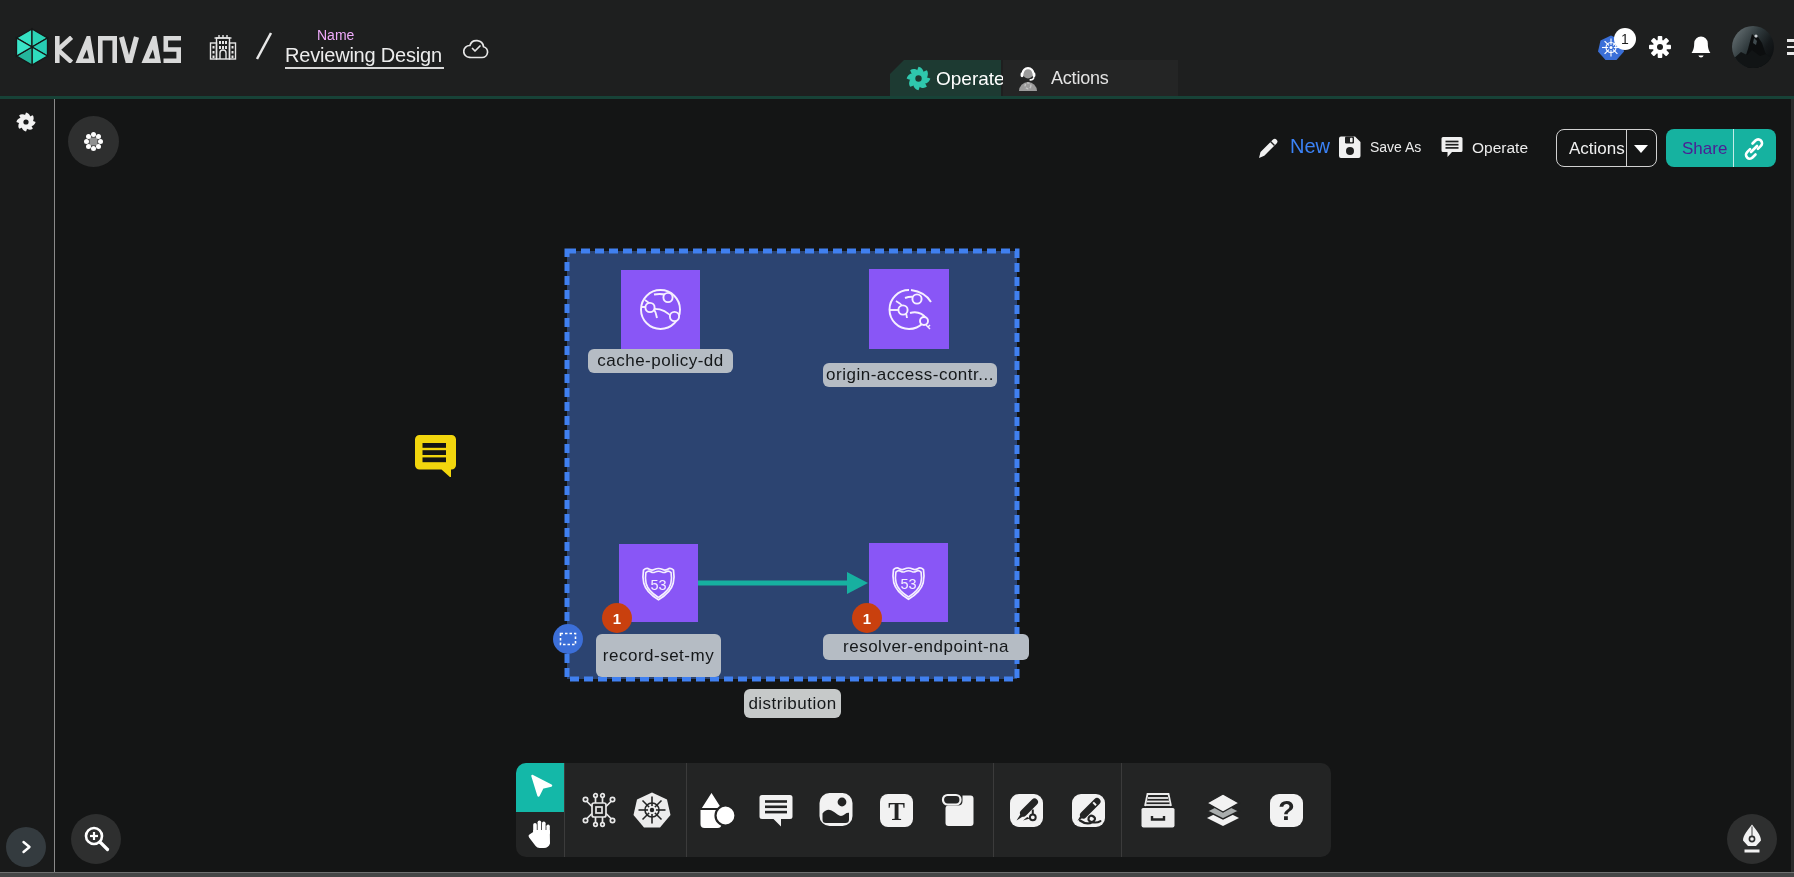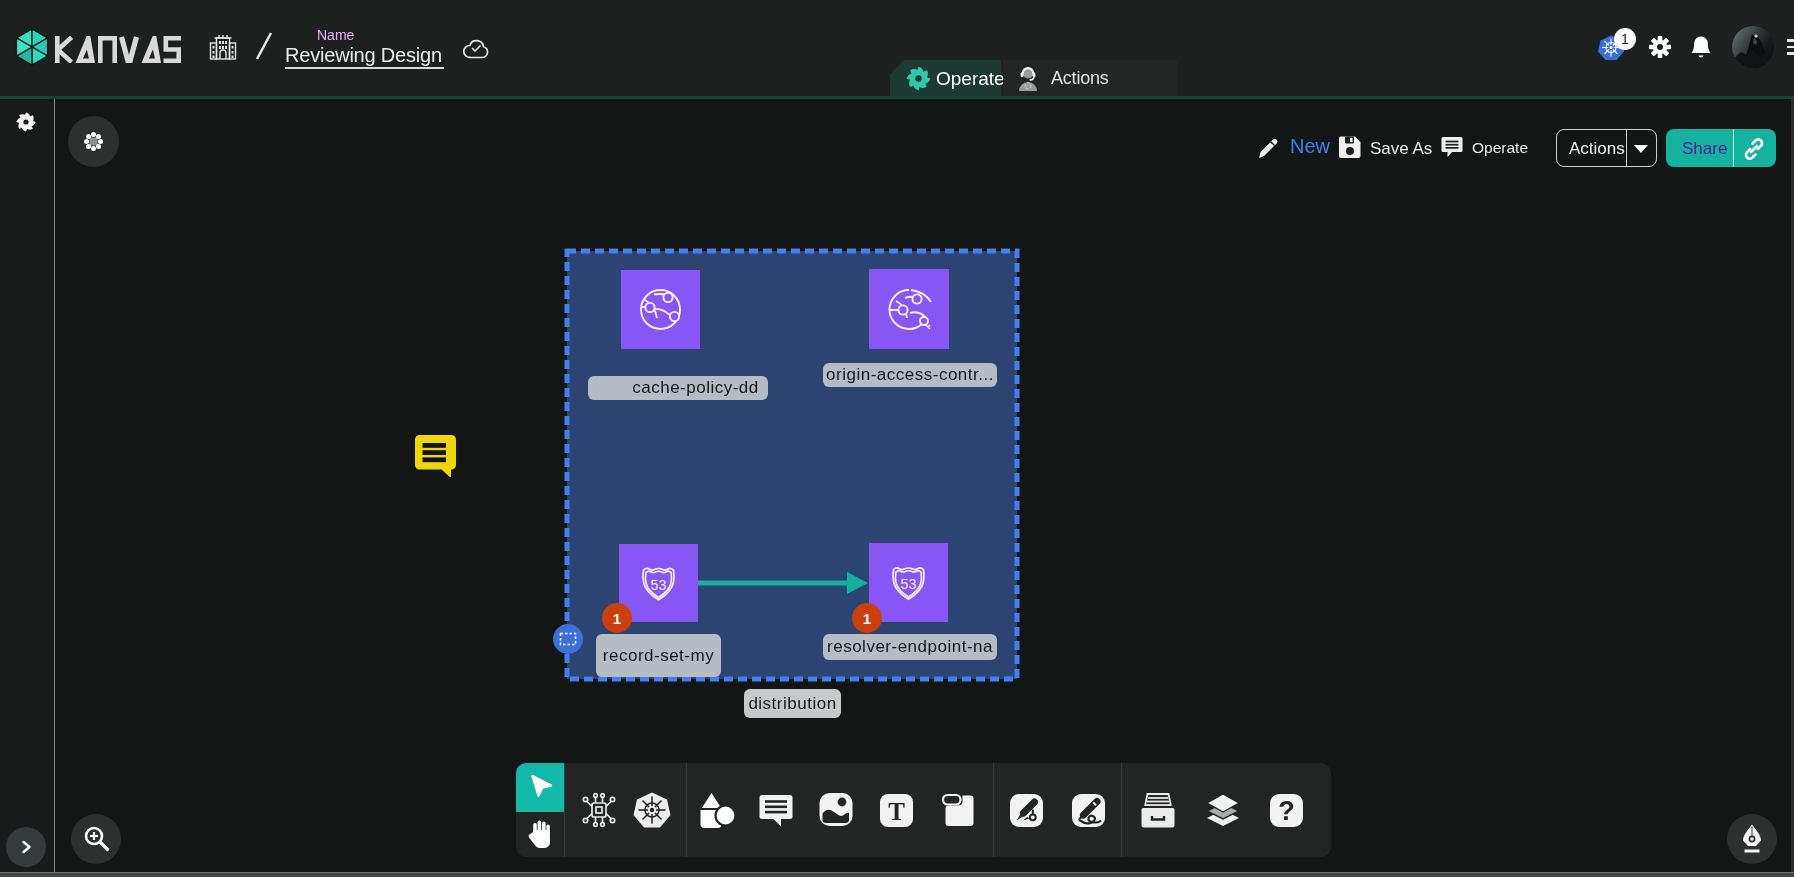--- a/index.html
+++ b/index.html
@@ -250,21 +250,21 @@
   </div>
   <div class="abs" style="left:1290px;top:135px;font-size:20px;color:#3b82f6;">New</div>
   <div class="abs" id="save-icon" style="left:1339px;top:136px;">
     <svg width="22" height="23" viewBox="0 0 22 23">
       <path d="M2 0.5 h14 l5.5 5.5 v14 a2 2 0 0 1 -2 2 h-17.5 a2 2 0 0 1 -2 -2 v-17.5 a2 2 0 0 1 2 -2 z" fill="#f0f0f0"></path>
       <rect x="6" y="0.5" width="9" height="7" rx="1.2" fill="#1e1f1f"></rect>
       <rect x="11" y="1.8" width="2.6" height="4.4" rx="0.8" fill="#f0f0f0"></rect>
       <circle cx="11" cy="15" r="4" fill="#1e1f1f"></circle>
     </svg>
   </div>
-  <div class="abs" style="left:1370px;top:139px;font-size:17px;color:#ececec;">Save As</div>
+  <div class="abs" style="left:1370px;top:139px;font-size:14px;color:#ececec;">Save As</div>
   <div class="abs" id="comment-icon" style="left:1441px;top:136px;">
     <svg width="22" height="22" viewBox="0 0 22 22">
       <path d="M2 1 h18 a1.5 1.5 0 0 1 1.5 1.5 v12 a1.5 1.5 0 0 1 -1.5 1.5 h-9 l-4.5 5 v-5 h-4.5 a1.5 1.5 0 0 1 -1.5 -1.5 v-12 a1.5 1.5 0 0 1 1.5 -1.5 z" fill="#f0f0f0"></path>
       <line x1="4.5" y1="5.5" x2="17.5" y2="5.5" stroke="#1e1f1f" stroke-width="1.7"></line>
       <line x1="4.5" y1="8.7" x2="17.5" y2="8.7" stroke="#1e1f1f" stroke-width="1.7"></line>
       <line x1="4.5" y1="11.9" x2="17.5" y2="11.9" stroke="#1e1f1f" stroke-width="1.7"></line>
     </svg>
   </div>
   <div class="abs" style="left:1472px;top:139px;font-size:15.5px;color:#ececec;">Operate</div>
 
@@ -362,24 +362,24 @@
   <div class="abs" style="left:852px;top:603px;width:30px;height:30px;border-radius:50%;background:#c9400e;
        display:flex;align-items:center;justify-content:center;color:#fff;font-size:15px;font-weight:bold;">1</div>
 
   <div class="abs" style="left:553px;top:624px;width:30px;height:30px;border-radius:50%;background:#3c6fd8;
        display:flex;align-items:center;justify-content:center;">
     <svg width="18" height="14">
         <rect x="1.5" y="1.5" width="15" height="11" fill="none" stroke="#fff" stroke-width="1.6" stroke-dasharray="2.5 2"></rect>
       </svg>
   </div>
 
-  <div class="chip" style="left:588px;top:376px;width:145px;height:24px;padding-left:35px;">cache-policy-dd</div>
+  <div class="chip" style="left:588px;top:349px;width:145px;height:24px;">cache-policy-dd</div>
   <div class="chip" style="left:823px;top:363px;width:174px;height:24px;">origin-access-contr...</div>
   <div class="chip" style="left:596px;top:634px;width:125px;height:43px;">record-set-my</div>
-  <div class="chip" style="left:823px;top:634px;width:174px;height:26px;">resolver-endpoint-na</div>
+  <div class="chip" style="left:823px;top:634px;width:206px;height:26px;">resolver-endpoint-na</div>
   <div class="chip" style="left:744px;top:689px;width:97px;height:29px;background:#c6c9c9;">distribution</div>
 
   <div class="abs" id="dock" style="left:516px;top:763px;width:815px;height:94px;background:#232424;border-radius:10px;"></div>
   <div class="abs" style="left:516px;top:763px;width:48px;height:49px;background:#14b8a8;border-radius:10px 0 0 0;"></div>
   <div class="abs" id="dock-cursor" style="left:528px;top:773px;">
     <svg width="26" height="28" viewBox="0 0 26 28">
       <path d="M4.5 3 L23 12.5 L14.5 14.5 L10.5 22.5 Z" fill="#fff" stroke="#fff" stroke-width="2.5" stroke-linejoin="round"></path>
     </svg>
   </div>
   <div class="abs" id="dock-hand" style="left:527px;top:820px;">

